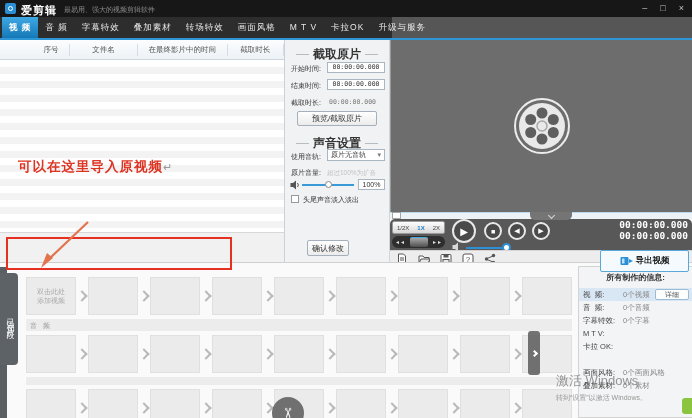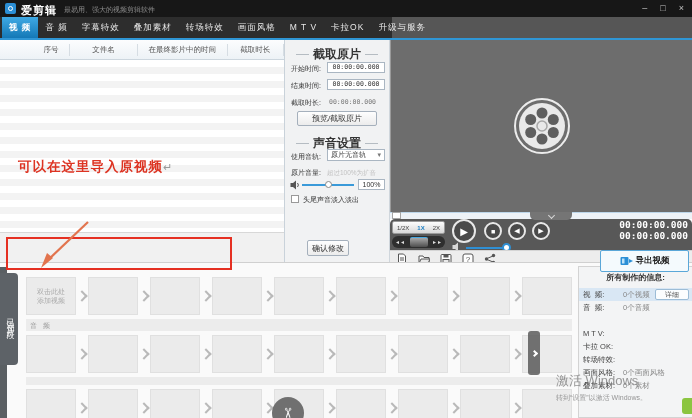--- a/index.html
+++ b/index.html
@@ -387,32 +387,32 @@
     <div class="info-title">所有制作的信息:</div>
     <div class="info-row hl" style="top:21px">
       <span class="lab">视  频:</span>
       <span class="val">0个视频</span>
       <span class="detailbtn">详细</span>
     </div>
     <div class="info-row" style="top:34px">
       <span class="lab">音  频:</span>
         <span class="val">0个音频</span>
     </div>
+    <div class="info-row" style="top:47px">
+      <span class="lab">字幕特效:</span>
+        <span class="val">0个字幕</span>
+    </div>
     <div class="info-row" style="top:73px">
       <span class="lab">卡拉 OK:</span>
         <span class="val"></span>
     </div>
     <div class="info-row" style="top:60px">
       <span class="lab">M T V:</span>
         <span class="val"></span>
     </div>
-    <div class="info-row" style="top:86px">
-      <span class="lab">转场特效:</span>
-        <span class="val"></span>
-    </div>
     <div class="info-row" style="top:99px">
       <span class="lab">画面风格:</span>
         <span class="val">0个画面风格</span>
     </div>
     <div class="info-row" style="top:112px">
       <span class="lab">叠加素材:</span>
         <span class="val">0个素材</span>
     </div>
   </div>
 

